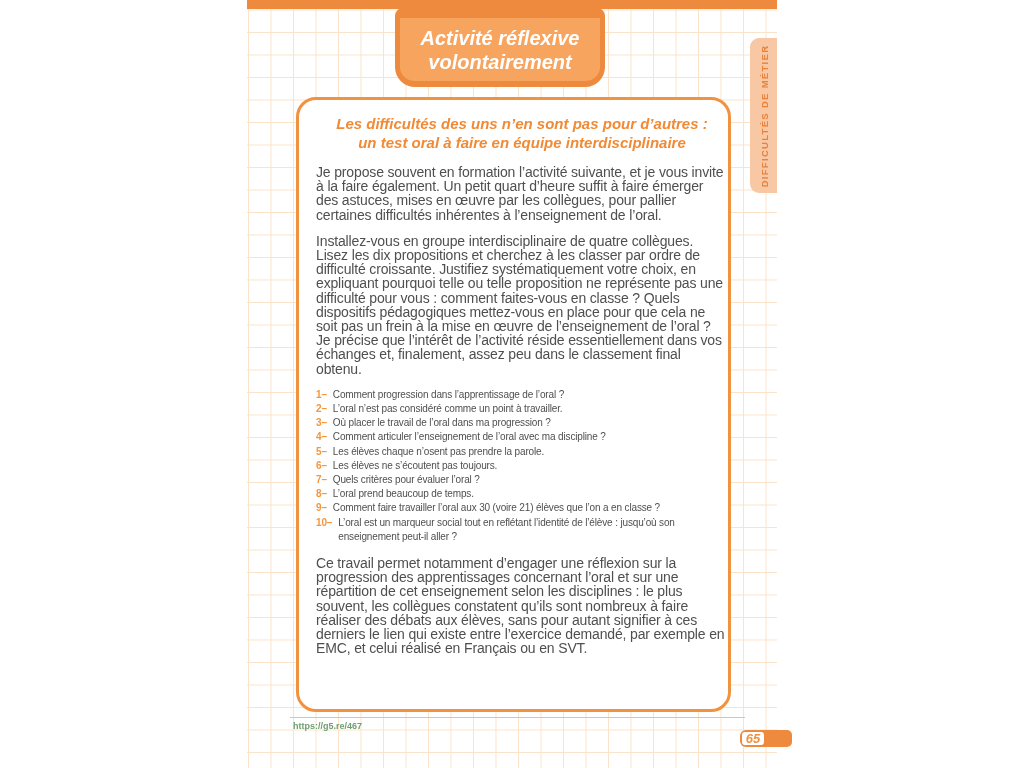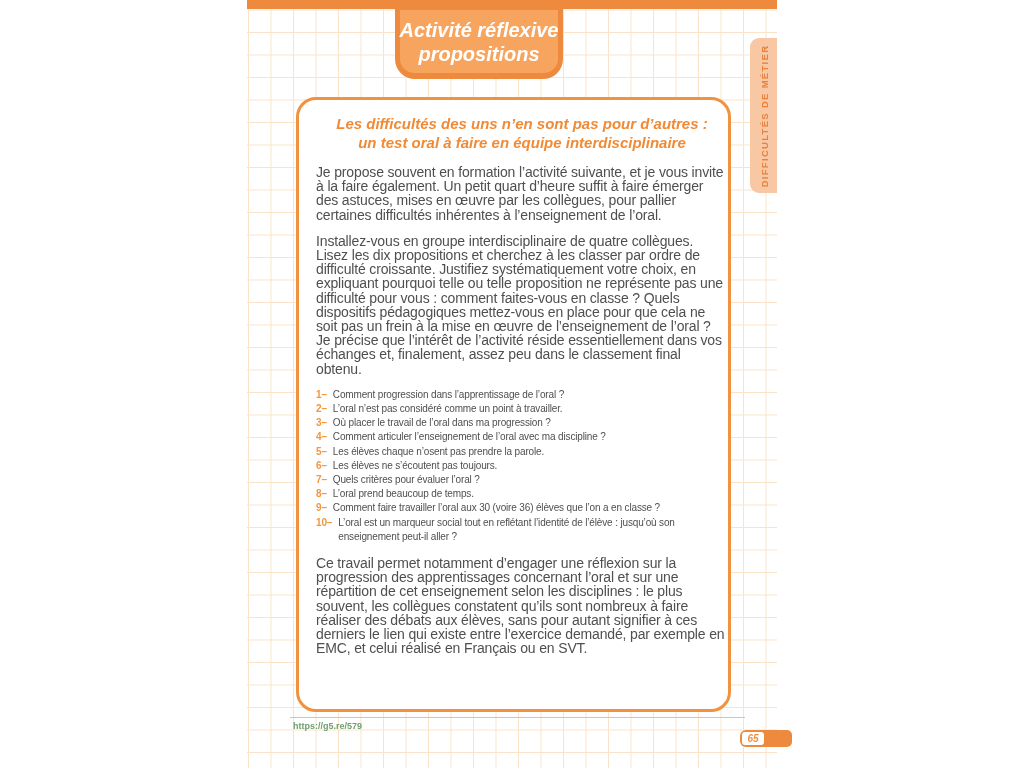--- a/index.html
+++ b/index.html
@@ -18,21 +18,21 @@
     background-size:22.5px 22.5px;
     background-position:1px 9.5px;
   }
 
   .topbar {
     position:absolute; left:0; top:0; width:100%; height:9px;
     background:var(--accent,#ee8a3e);
   }
 
   .banner {
-    position:absolute; left:148px; top:0; width:168px; height:79px;
+    position:absolute; left:148px; top:8px; width:210px; height:79px;
     box-sizing:border-box;
     background:var(--banner-fill,#f7a45f);
     border:5px solid var(--accent,#ee8a3e);
     border-top-width:10px; border-bottom-width:6px;
     border-radius:8px 8px 20px 20px;
     display:flex; flex-direction:column; justify-content:center; align-items:center;
     z-index:3;
   }
   .banner-line {
     color:#ffffff; font-weight:bold; font-style:italic;
@@ -100,33 +100,33 @@
   .page-badge {
     position:absolute; left:740px; top:730px; width:52px; height:17px;
     background:var(--accent,#ee8a3e);
     border-radius:6px 5px 5px 6px;
     z-index:4;
   }
   .badge-num {
     position:absolute; left:2px; top:2px; bottom:2px; width:22px;
     background:#ffffff; border-radius:3px;
     color:var(--card-border,#f0923f);
-    font-size:10px; font-weight:bold; font-style:italic;
+    font-size:13px; font-weight:bold; font-style:italic;
     display:flex; align-items:center; justify-content:center;
   }
 </style>
 </head>
 <body>
 
 <div class="page">
   <div class="topbar"></div>
 
   <div class="banner">
     <div class="banner-line">Activité réflexive</div>
-    <div class="banner-line">propositions</div>
+    <div class="banner-line">volontairement</div>
   </div>
 
   <div class="side-tab">
     <span class="side-tab-label">DIFFICULTÉS DE MÉTIER</span>
   </div>
 
   <div class="card">
     <h1>
       <span>Les difficultés des uns n’en sont pas pour d’autres :</span>
       <span>un test oral à faire en équipe interdisciplinaire</span>
@@ -163,30 +163,30 @@
       <div class="prop">
         <span class="num">7–</span>
         <span class="ptext">Quels critères pour évaluer l’oral ?</span>
       </div>
       <div class="prop">
         <span class="num">8–</span>
         <span class="ptext">L’oral prend beaucoup de temps.</span>
       </div>
       <div class="prop">
         <span class="num">9–</span>
-        <span class="ptext">Comment faire travailler l’oral aux 30 (voire 36) élèves que l’on a en classe ?</span>
+        <span class="ptext">Comment faire travailler l’oral aux 30 (voire 21) élèves que l’on a en classe ?</span>
       </div>
       <div class="prop">
         <span class="num">10–</span>
         <span class="ptext">L’oral est un marqueur social tout en reflétant l’identité de l’élève : jusqu’où son enseignement peut-il aller ?</span>
       </div>
     </div>
 
     <p class="last">Ce travail permet notamment d’engager une réflexion sur la progression des apprentissages concernant l’oral et sur une répartition de cet enseignement selon les disciplines : le plus souvent, les collègues constatent qu’ils sont nombreux à faire réaliser des débats aux élèves, sans pour autant signifier à ces derniers le lien qui existe entre l’exercice demandé, par exemple en EMC, et celui réalisé en Français ou en SVT.</p>
   </div>
 
   <div class="footer-line"></div>
-  <a href="#" class="footer-link">https://g5.re/579</a>
+  <a href="#" class="footer-link">https://g5.re/467</a>
 </div>
 
 <div class="page-badge">
   <span class="badge-num">65</span>
 </div>
 
 </body></html>

